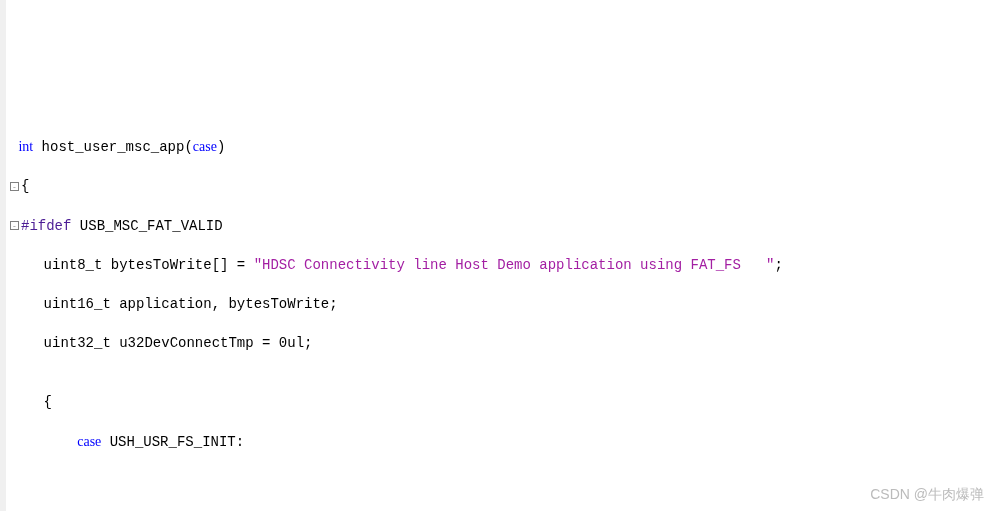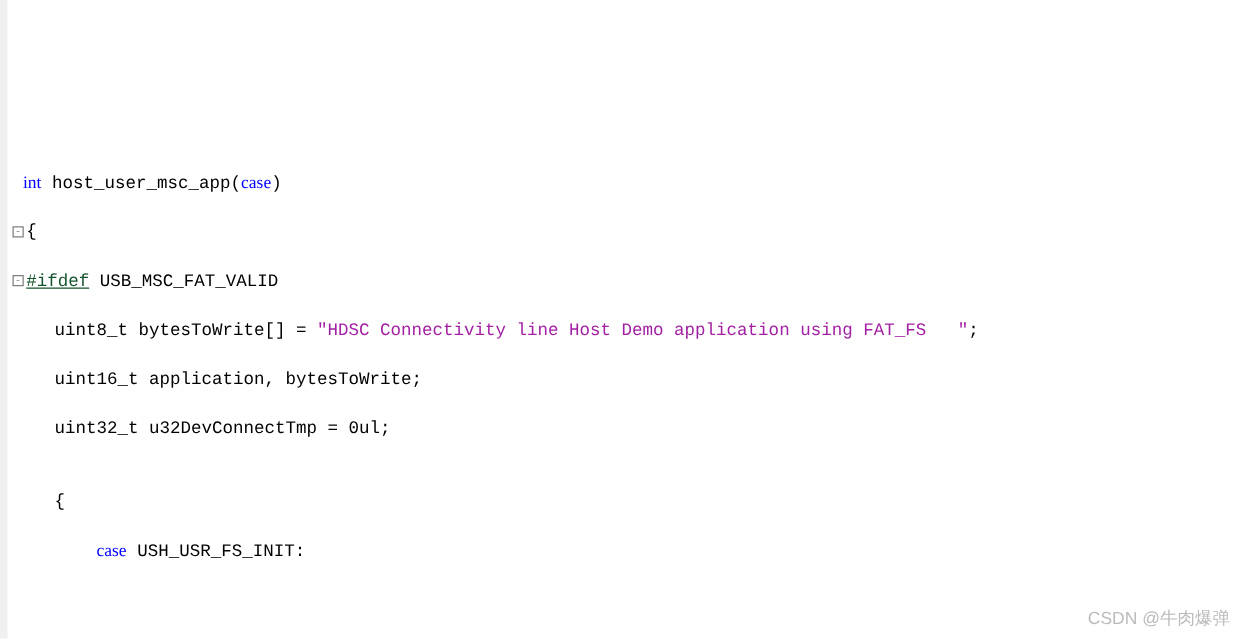--- a/index.html
+++ b/index.html
@@ -21,21 +21,21 @@
     left: 0;
     top: 0;
     width: 6px;
     height: 100%;
     background: #f0f0f0;
   }
   .code-area {
     padding-left: 8px;
   }
   .kw { color: #0000ff; font-family: Liberation Serif, serif; }
-  .pp { color: #14532d; text-decoration: underline; }
+  .pp { color: #4c1d95; }
   .str { color: #a31fa3; }
   .fold {
     display: inline-block;
     width: 9px;
     height: 9px;
     border: 1px solid #808080;
     font-size: 8px;
     line-height: 7px;
     text-align: center;
     color: #808080;

